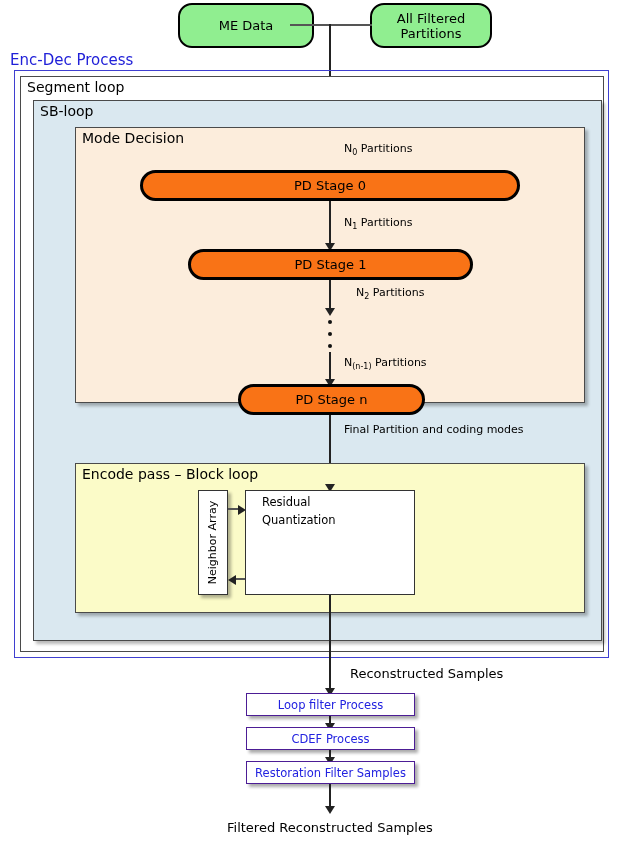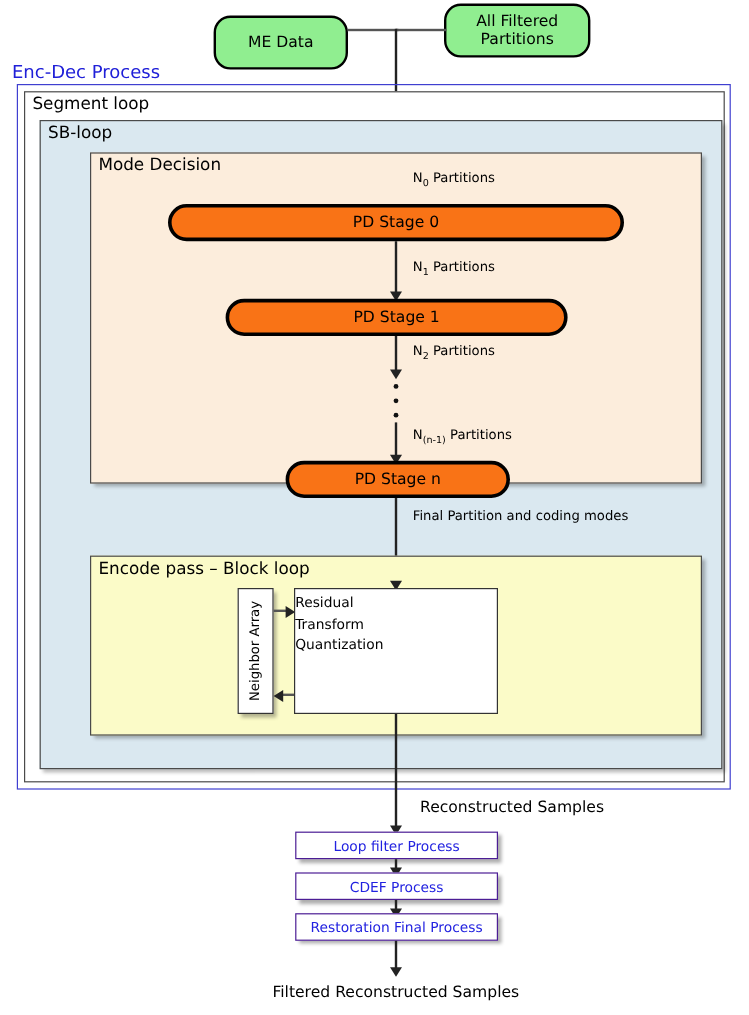--- a/index.html
+++ b/index.html
@@ -53,41 +53,41 @@
   }
 
   .edge-label{font-size:11px;white-space:nowrap;}
   .edge-label sub{font-size:8px;}
 
   .dots{display:flex;flex-direction:column;align-items:center;justify-content:space-between;}
   .dot{width:4px;height:4px;border-radius:50%;background:#111;}
 
   
   .wbox{background:#fff;border:1px solid #333;box-sizing:border-box;}
-  .oplist{font-size:11.5px;line-height:17.5px;padding:3px 0 0 0;}
+  .oplist{font-size:11.5px;line-height:17.5px;padding:3px 0 0 16px;}
   .narr{
     background:#fff;border:1px solid #333;box-shadow:3px 3px 3px rgba(0,0,0,.3);
     display:flex;align-items:center;justify-content:center;
   }
   .narr span{
     transform:rotate(-90deg);white-space:nowrap;font-size:11px;
   }
 
   
   .fbox{
     background:#fff;border:1px solid #4c1d95;box-shadow:3px 3px 3px rgba(0,0,0,.33);
     display:flex;align-items:center;justify-content:center;
     color:#2222e0;font-size:11.5px;box-sizing:border-box;
   }
   .plain{font-size:13px;white-space:nowrap;}
 </style>
 </head>
 <body>
 
-<div class="abs term" style="left:178px;top:13px;width:112px;height:45px;">
+<div class="abs term" style="left:178px;top:3px;width:136px;height:45px;">
   <span>ME Data</span>
 </div>
 
 <div class="abs term" style="left:370px;top:3px;width:122px;height:45px;white-space:pre-line;">
   <span>All Filtered
 Partitions</span>
 </div>
 
 <div class="abs hline" style="left:290px;top:24px;width:42px;"></div>
 
@@ -127,21 +127,21 @@
 <div class="abs edge-label" style="left:344px;top:216px;">
   <span>N</span><sub>1</sub><span> Partitions</span>
 </div>
 
 <div class="abs pd" style="left:188px;top:249px;width:285px;height:31px;">
   <span>PD Stage 1</span>
 </div>
 
 <div class="abs vline" style="left:329px;top:280px;height:30px;"></div>
 <div class="abs arrowhead" style="left:325px;top:308px;"></div>
-<div class="abs edge-label" style="left:344px;top:286px;">
+<div class="abs edge-label" style="left:356px;top:286px;">
   <span>N</span><sub>2</sub><span> Partitions</span>
 </div>
 
 <div class="abs dots" style="left:328px;top:320px;width:4px;height:28px;">
   <div class="dot"></div>
   <div class="dot"></div>
   <div class="dot"></div>
 </div>
 
 <div class="abs vline" style="left:329px;top:352px;height:30px;"></div>
@@ -171,21 +171,20 @@
 
 <div class="abs hline" style="left:228px;top:508px;width:12px;"></div>
 <div class="abs arrowhead-r" style="left:238px;top:505px;"></div>
 
 <div class="abs hline" style="left:232px;top:578px;width:14px;"></div>
 <div class="abs arrowhead-l" style="left:228px;top:575px;"></div>
 
 <div class="abs wbox" style="left:245px;top:490px;width:170px;height:105px;">
   <div class="oplist">
     <div>Residual</div>
-    <div>Transform</div>
     <div>Quantization</div>
   </div>
 </div>
 
 <div class="abs vline" style="left:329px;top:595px;height:97px;"></div>
 <div class="abs arrowhead" style="left:325px;top:688px;"></div>
 
 <div class="abs plain" style="left:350px;top:666px;">
   <span>Reconstructed Samples</span>
 </div>
@@ -198,21 +197,21 @@
 <div class="abs arrowhead" style="left:325px;top:723px;"></div>
 
 <div class="abs fbox" style="left:246px;top:727px;width:169px;height:23px;">
   <span>CDEF Process</span>
 </div>
 
 <div class="abs vline" style="left:329px;top:750px;height:11px;"></div>
 <div class="abs arrowhead" style="left:325px;top:757px;"></div>
 
 <div class="abs fbox" style="left:246px;top:761px;width:169px;height:23px;">
-  <span>Restoration Final Process</span>
+  <span>Restoration Filter Samples</span>
 </div>
 
 <div class="abs vline" style="left:329px;top:784px;height:26px;"></div>
 <div class="abs arrowhead" style="left:325px;top:806px;"></div>
 
 <div class="abs plain" style="left:227px;top:820px;">
   <span>Filtered Reconstructed Samples</span>
 </div>
 
 </body></html>

